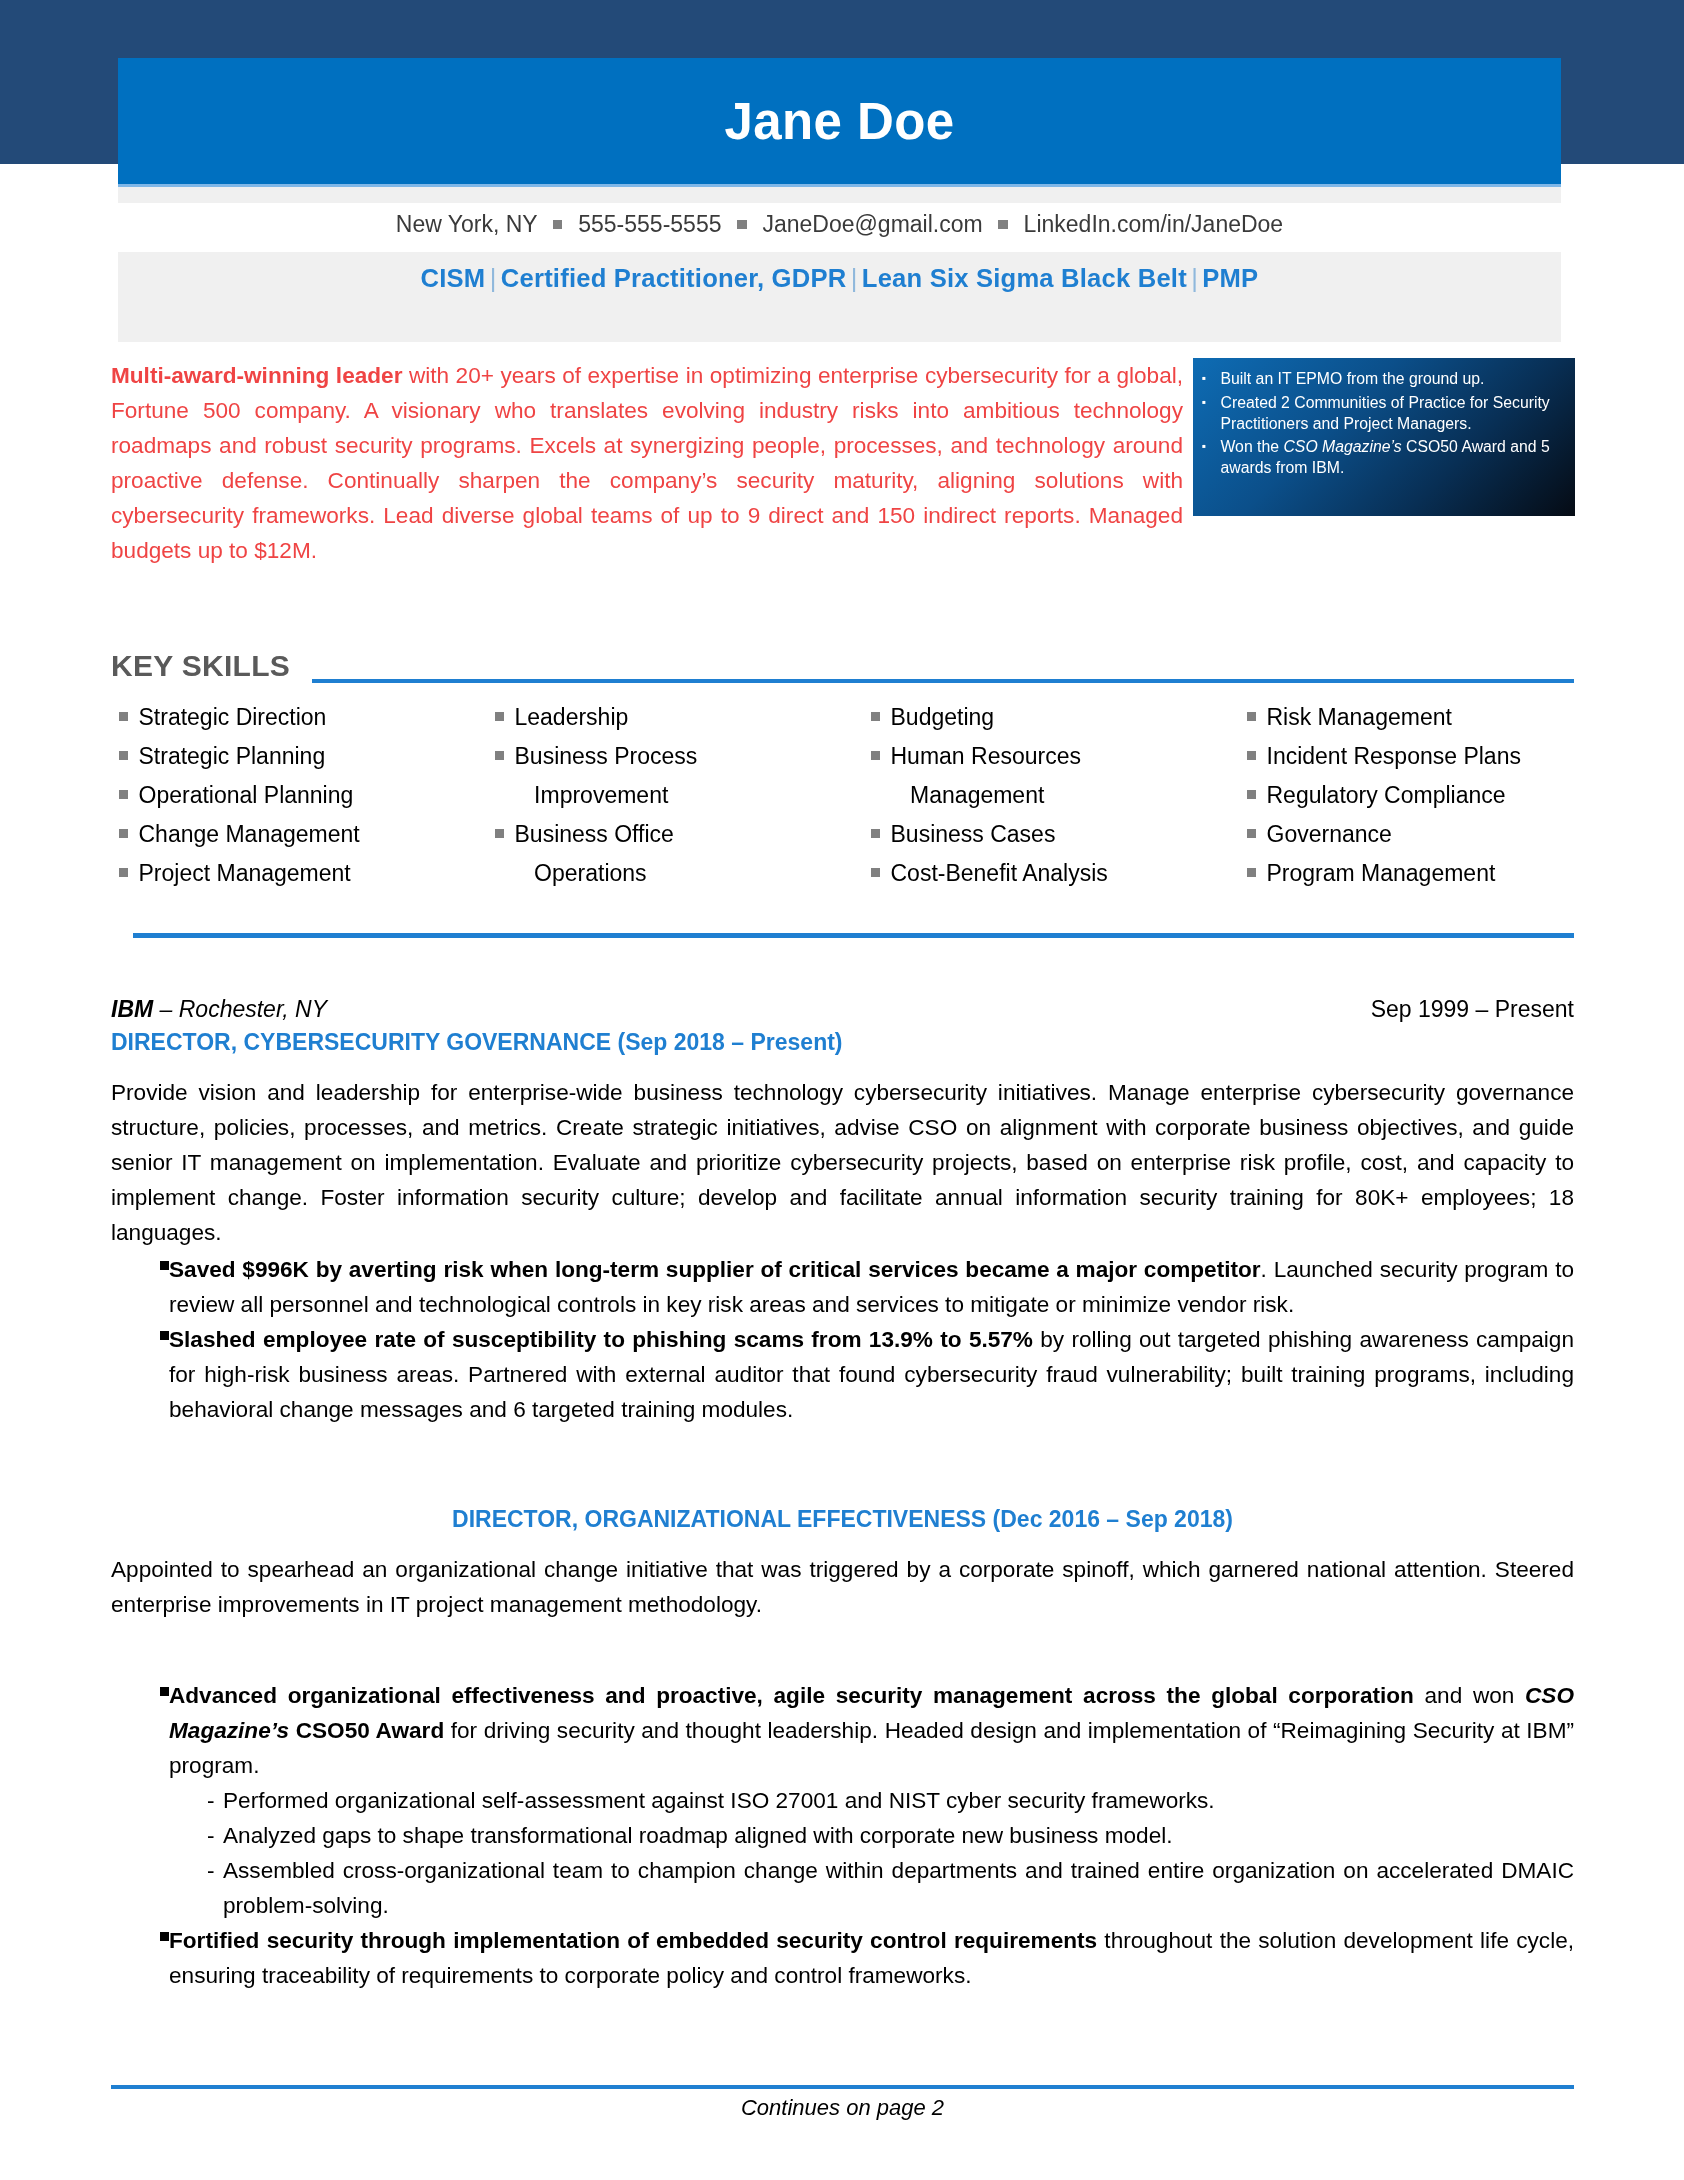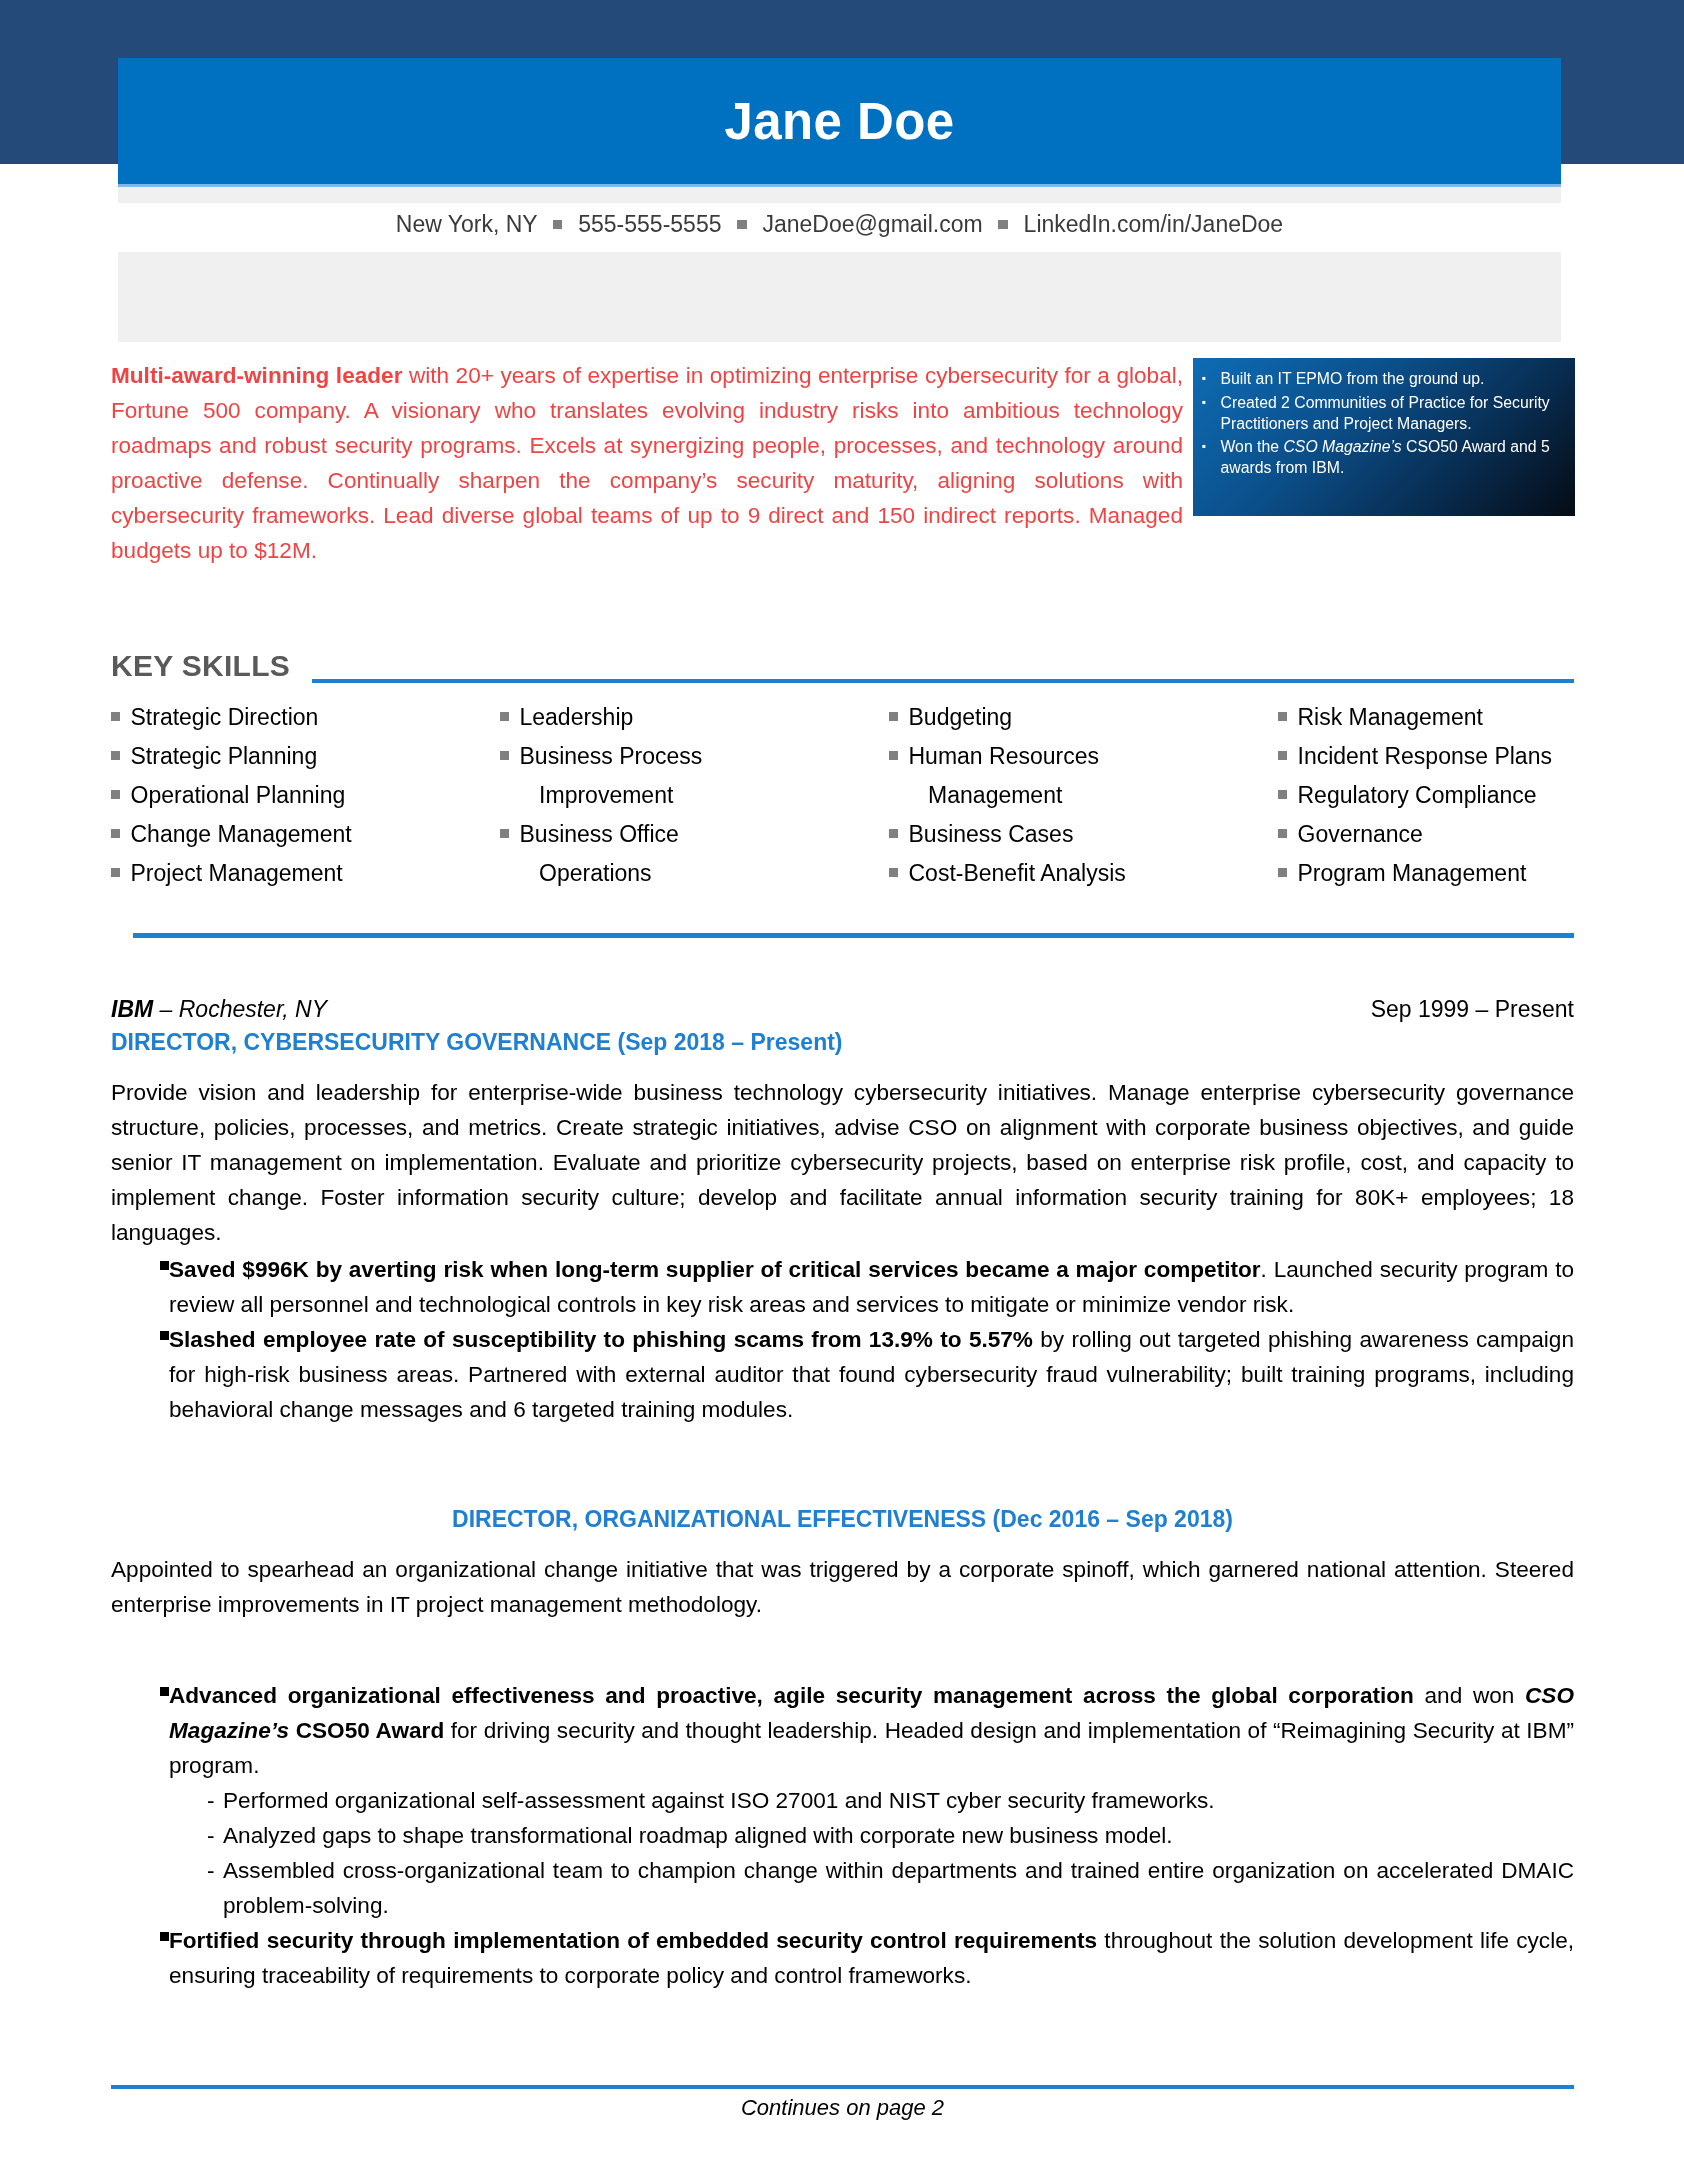--- a/index.html
+++ b/index.html
@@ -167,26 +167,26 @@
     flex: 1 1 auto;
     height: 4.3px;
     background: #1F7FD1;
     margin-left: 22px;
     margin-top: 3.4px;
   }
 
   
   .skills-grid {
     position: absolute;
-    left: 111px;
+    left: 119px;
     top: 698px;
     width: 1463px;
     display: grid;
     grid-template-columns: 375px 375px 375px 339px;
-    column-gap: 14px;
+    column-gap: 1px;
   }
   .skill-cell {
     font-size: 23px;
     line-height: 39px;
     color: #000000;
     display: flex;
     align-items: baseline;
     white-space: nowrap;
   }
   .skill-bullet {
@@ -313,20 +313,23 @@
   <span>New York, NY</span>
   <span class="sq-sep"></span>
   <span>555-555-5555</span>
   <span class="sq-sep"></span>
   <span>JaneDoe@gmail.com</span>
   <span class="sq-sep"></span>
   <span>LinkedIn.com/in/JaneDoe</span>
 </div>
 
 <div class="cred-block">
+  <div class="cred-line">
+    <span>CISM</span><span class="cred-pipe">|</span><span>Certified Practitioner, GDPR</span><span class="cred-pipe">|</span><span>Lean Six Sigma Black Belt</span><span class="cred-pipe">|</span><span>PMP</span>
+  </div>
 </div>
 
 <div class="summary-wrap">
   <div class="summary-text"><b>Multi-award-winning leader</b><span> with 20+ years of expertise in optimizing enterprise cybersecurity for a global, Fortune 500 company. A visionary who translates evolving industry risks into ambitious technology roadmaps and robust security programs. Excels at synergizing people, processes, and technology around proactive defense. Continually sharpen the company’s security maturity, aligning solutions with cybersecurity frameworks. Lead diverse global teams of up to 9 direct and 150 indirect reports. Managed budgets up to $12M.</span></div>
 
   <div class="hl-box">
     <div class="hl-item">
       <span class="hl-bullet">▪</span>
       <span class="hl-text"><span>Built an IT EPMO from the ground up.</span><i></i><span></span></span>
     </div>

